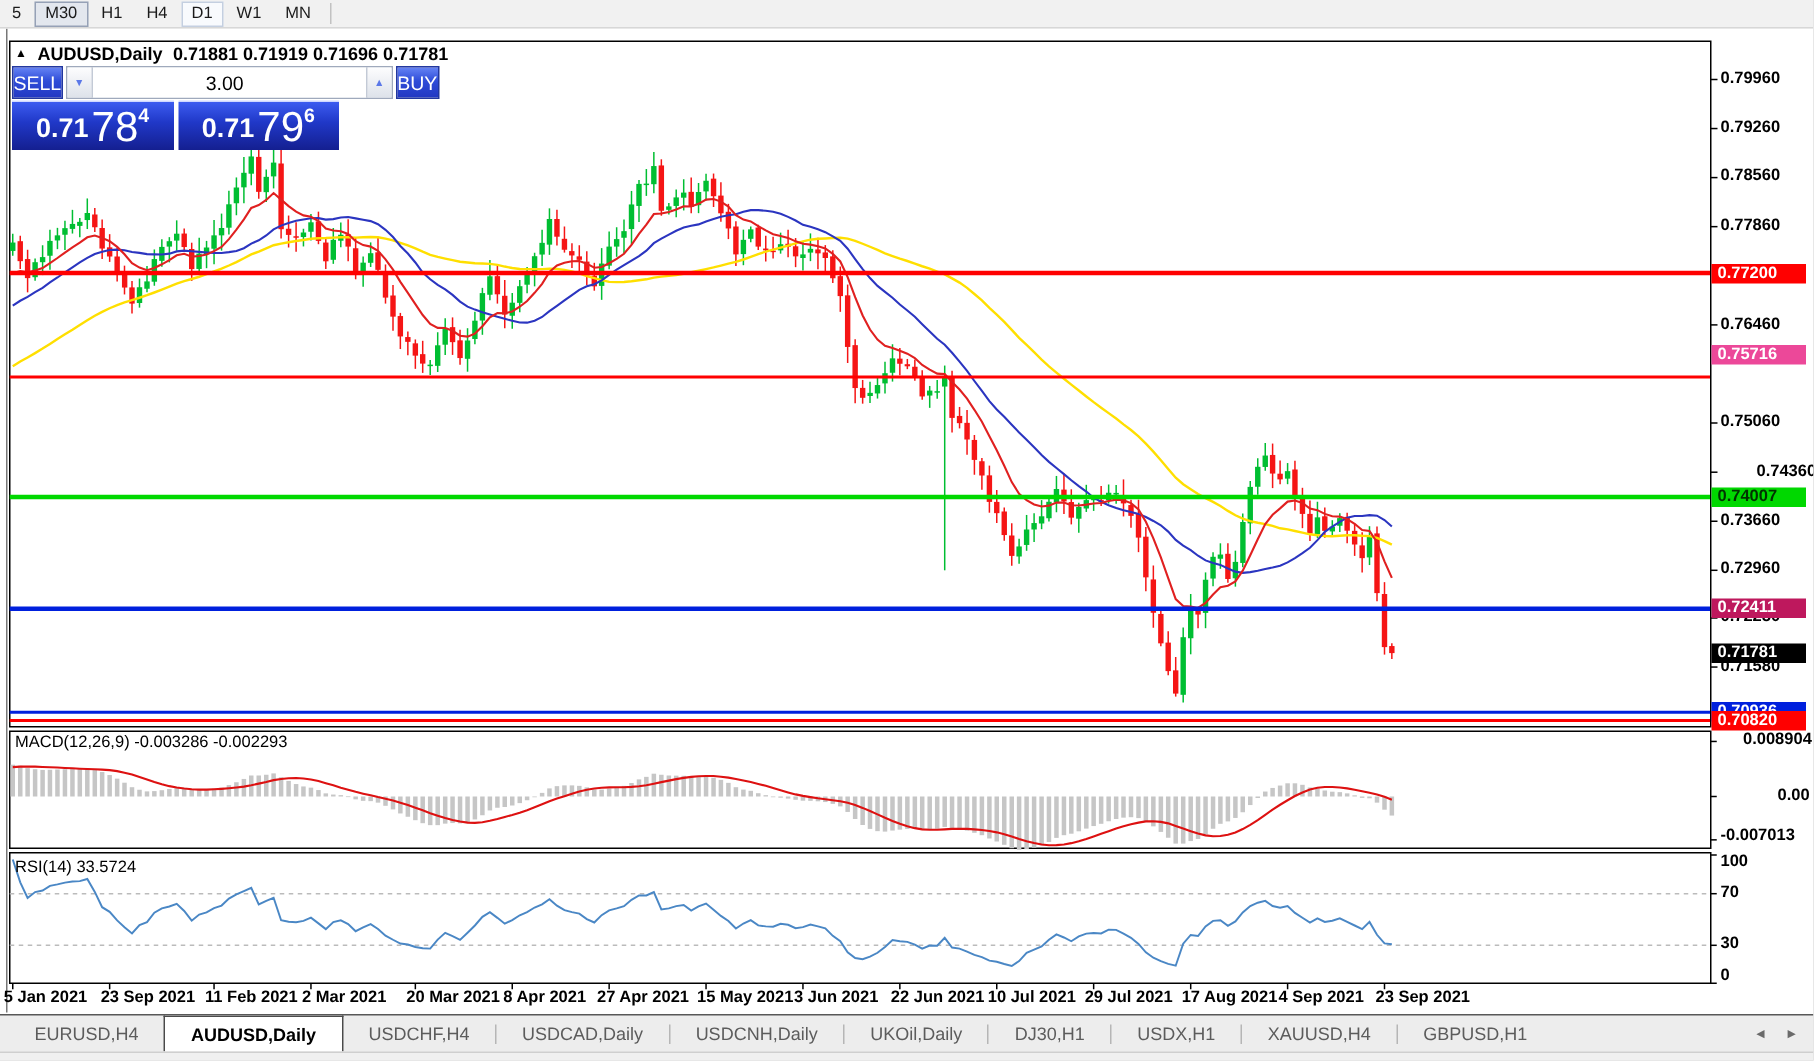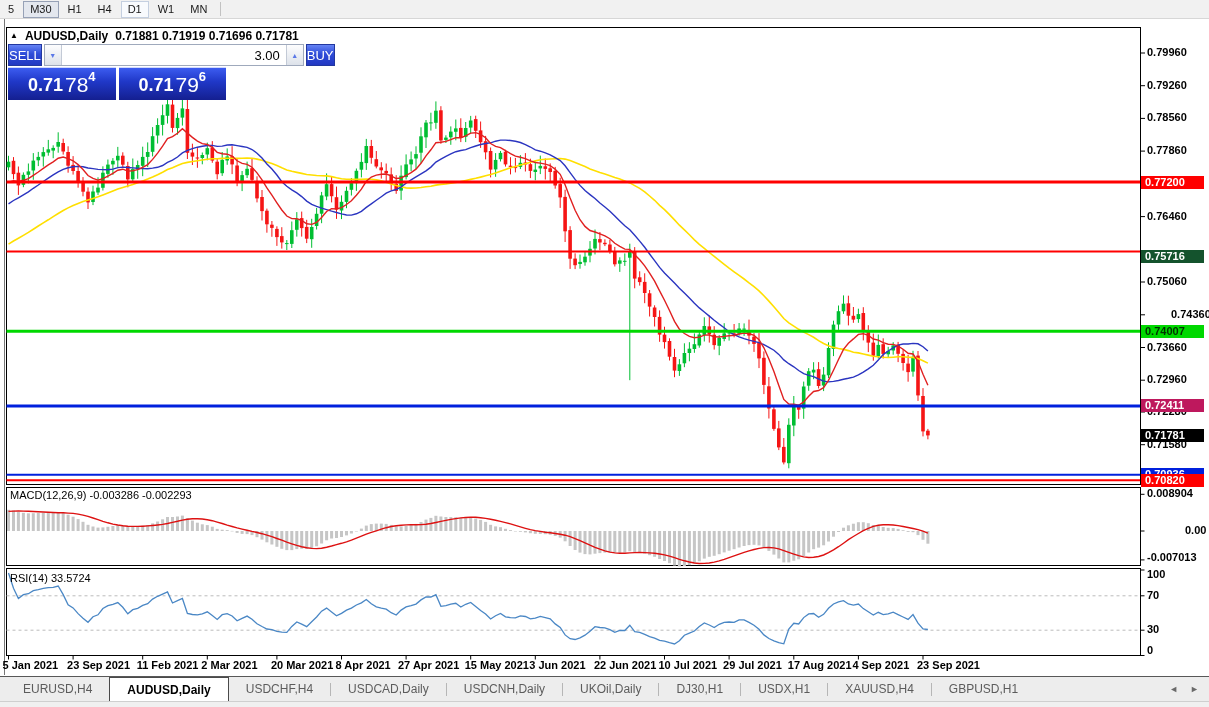--- a/index.html
+++ b/index.html
@@ -24,28 +24,28 @@
   .tp-row1{display:flex;height:22px;}
   .btn-sell,.btn-buy{width:57px;color:#fff;font-size:13px;display:flex;align-items:center;
       justify-content:center;background:linear-gradient(#6583f4,#2e4cd8 45%,#2238c2);
       border:1px solid #22379f;box-sizing:border-box;}
   .spin{display:flex;flex:1;margin:0 2px;border:1px solid #9fa9bc;box-sizing:border-box;background:#fff;}
   .spin-btn{width:16px;background:linear-gradient(#fdfdfe,#dde2ea);border:0;
       border-left:1px solid #c3cad6;border-right:1px solid #c3cad6;color:#5b78e8;font-size:7px;
       display:flex;align-items:center;justify-content:center;}
   .spin-btn:first-child{border-left:0;}
   .spin-btn:last-child{border-right:0;}
-  .vol-input{flex:1;min-width:0;border:0;outline:none;text-align:right;font-size:13px;
-      padding:0 6px 0 0;font-family:"Liberation Sans",sans-serif;color:#000;margin-left:42px;}
+  .vol-input{flex:1;min-width:0;border:0;outline:none;text-align:center;font-size:13px;
+      padding:0 6px 0 0;font-family:"Liberation Sans",sans-serif;color:#000;}
   .tp-row2{display:flex;margin-top:1px;height:33px;gap:3px;}
   .price-box{flex:1;background:linear-gradient(#3c5cf0,#2038c8 42%,#141f90);
       border-top:1px solid #cfd8ff;color:#fff;display:flex;align-items:flex-end;
       justify-content:center;padding-bottom:1px;box-sizing:border-box;}
   .pb-small{font-size:18px;font-weight:bold;margin:0 2px 3px 0;}
-  .pb-big{font-size:21px;line-height:29px;font-weight:400;}
+  .pb-big{font-size:28px;line-height:29px;font-weight:400;}
   .pb-sup{font-size:13px;font-weight:bold;align-self:flex-start;margin-top:1px;}
   
   .ind-label{position:absolute;font-size:11px;color:#000;z-index:2;white-space:nowrap;}
   .tick-lbl{position:absolute;left:1147px;font-size:11px;font-weight:bold;color:#000;z-index:2;white-space:nowrap;}
   .px-lbl{position:absolute;left:1141px;width:59px;height:13px;line-height:13px;font-size:11px;
       font-weight:bold;padding-left:4px;z-index:2;white-space:nowrap;}
   .date-lbl{position:absolute;top:659px;font-size:11px;font-weight:bold;color:#000;z-index:2;white-space:nowrap;}
   
   .tab-bar{position:absolute;left:0;top:676px;width:1209px;height:25px;background:#ededed;
       border-top:1px solid #585858;display:flex;align-items:stretch;z-index:6;padding-left:6px;box-sizing:border-box;}
@@ -726,27 +726,27 @@
       <div class="tick-lbl" style="top: 111.4px;">0.78560</div>
       <div class="tick-lbl" style="top: 144.1px;">0.77860</div>
       <div class="tick-lbl" style="top: 209.6px;">0.76460</div>
       <div class="tick-lbl" style="top: 275px;">0.75060</div>
       <div class="tick-lbl" style="top: 307.8px; padding-left: 24px;">0.74360</div>
       <div class="tick-lbl" style="top: 340.5px;">0.73660</div>
       <div class="tick-lbl" style="top: 373.2px;">0.72960</div>
       <div class="tick-lbl" style="top: 405px;">0.72280</div>
       <div class="tick-lbl" style="top: 437.7px;">0.71580</div>
       <div class="px-lbl" style="top: 175.5px; background: rgb(255, 0, 0); color: rgb(255, 255, 255);">0.77200</div>
-      <div class="px-lbl" style="top: 250px; background: #14532d; color: rgb(255, 255, 255);">0.75716</div>
+      <div class="px-lbl" style="top: 230px; background: #ec4899; color: rgb(255, 255, 255);">0.75716</div>
       <div class="px-lbl" style="top: 324.8px; background: rgb(0, 216, 0); color: rgb(0, 51, 0);">0.74007</div>
       <div class="px-lbl" style="top: 399.4px; background: #be185d; color: rgb(255, 255, 255);">0.72411</div>
       <div class="px-lbl" style="top: 468.3px; background: rgb(0, 32, 221); color: rgb(255, 255, 255);">0.70936</div>
       <div class="px-lbl" style="top: 473.8px; background: rgb(255, 0, 0); color: rgb(255, 255, 255);">0.70820</div>
       <div class="px-lbl" style="top: 428.8px; background: rgb(0, 0, 0); color: rgb(255, 255, 255);">0.71781</div>
-      <div class="tick-lbl" style="top: 487.3px;">0.008904</div>
+      <div class="tick-lbl" style="top: 487.3px; margin-left: 15px;">0.008904</div>
       <div class="tick-lbl" style="top: 524px; padding-left: 38px;">0.00</div>
       <div class="tick-lbl" style="top: 551px;">-0.007013</div>
       <div class="tick-lbl" style="top: 568px;">100</div>
       <div class="tick-lbl" style="top: 588.8px;">70</div>
       <div class="tick-lbl" style="top: 623.2px;">30</div>
       <div class="tick-lbl" style="top: 644px;">0</div>
     </div>
   <div id="date-layer">
       <div class="date-lbl" style="left: 2.5px;">5 Jan 2021</div>
       <div class="date-lbl" style="left: 67.1px;">23 Sep 2021</div>

